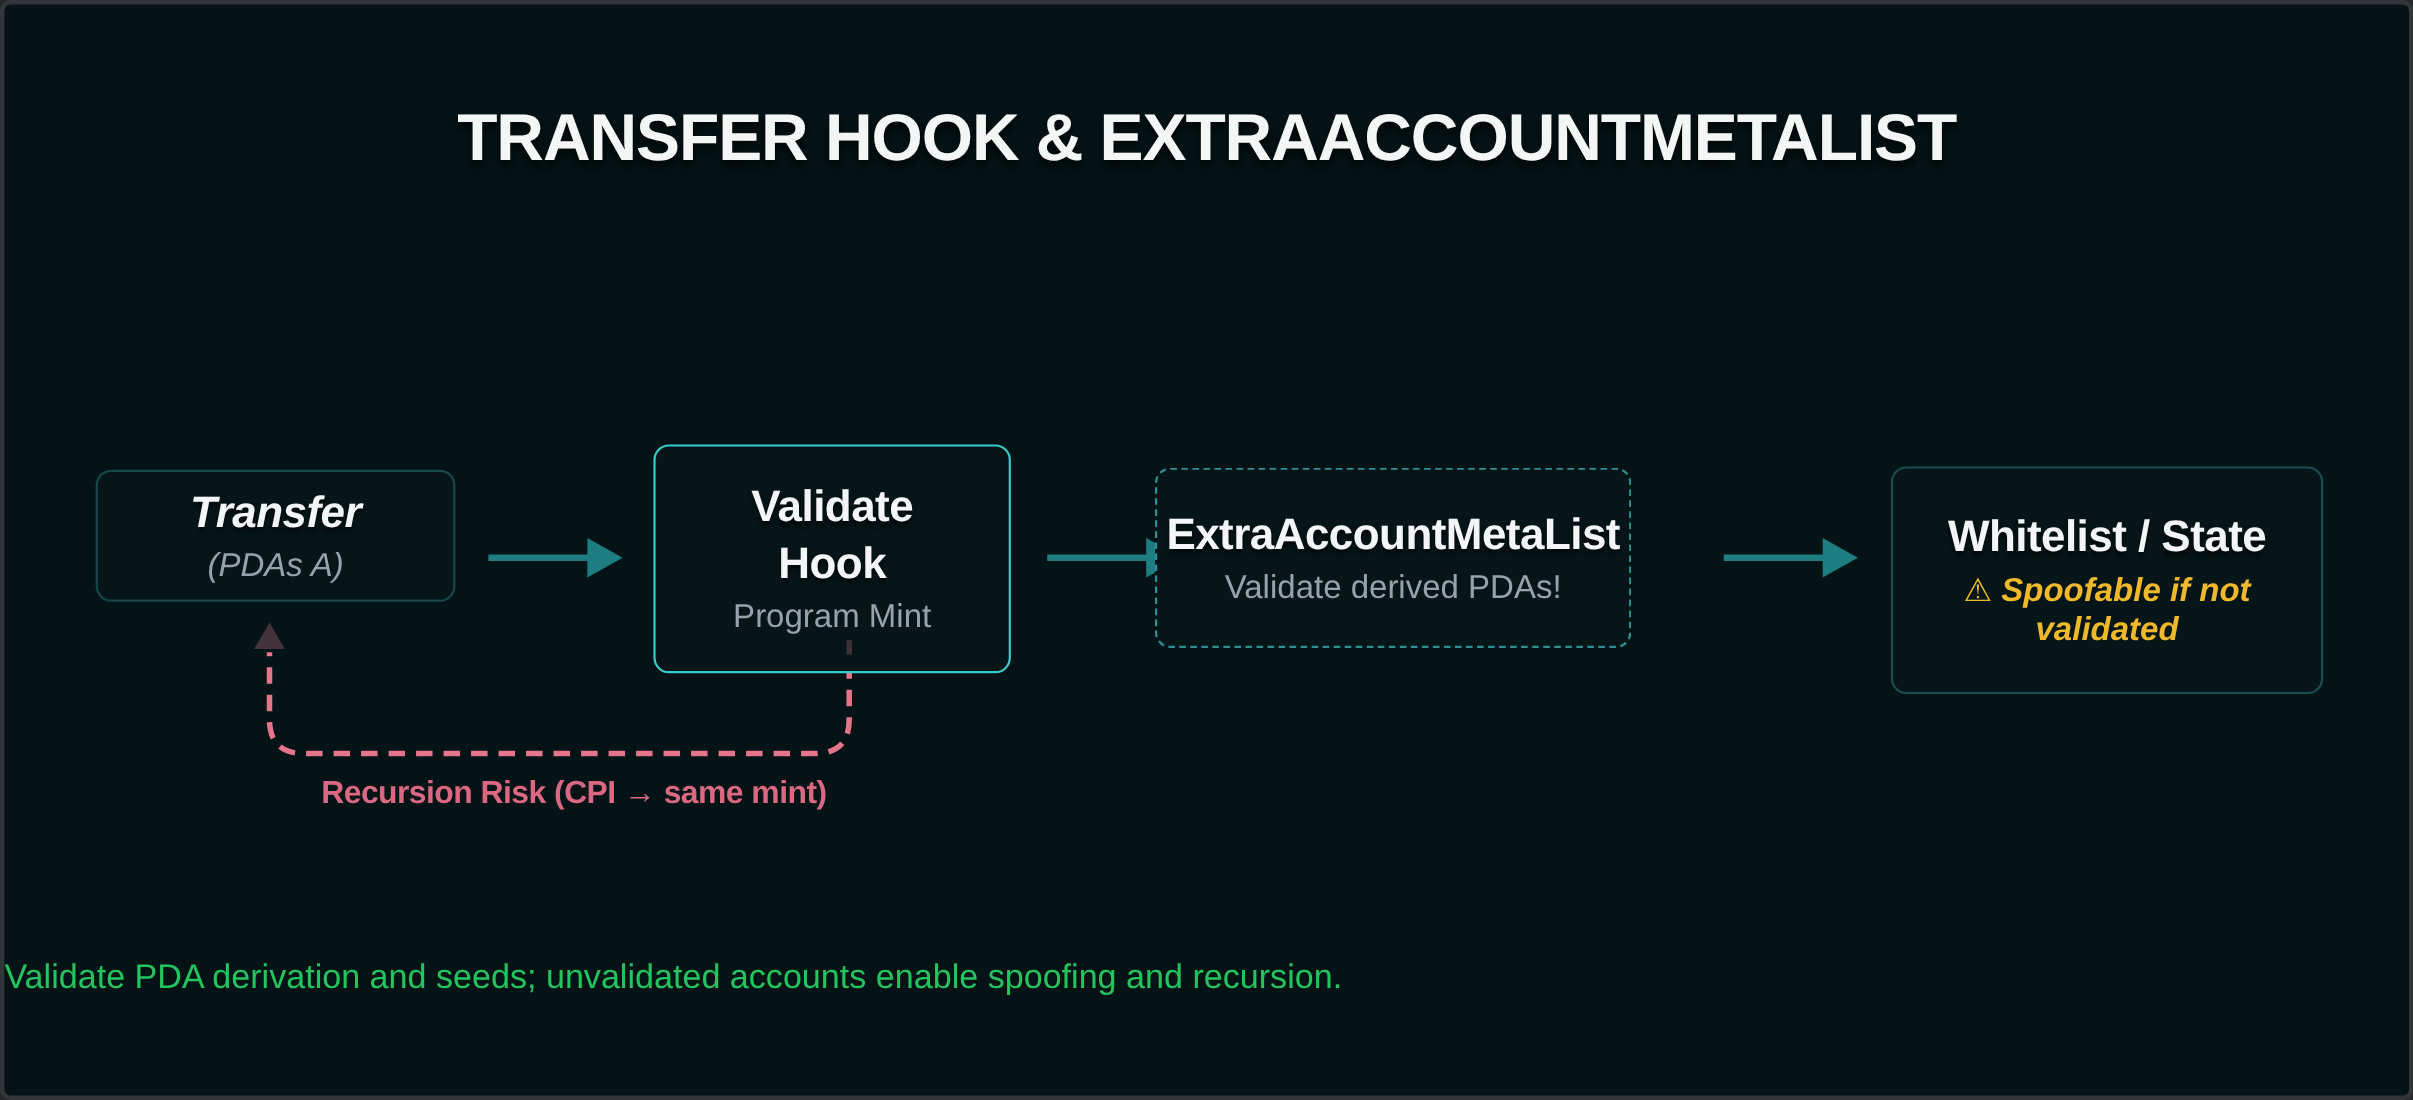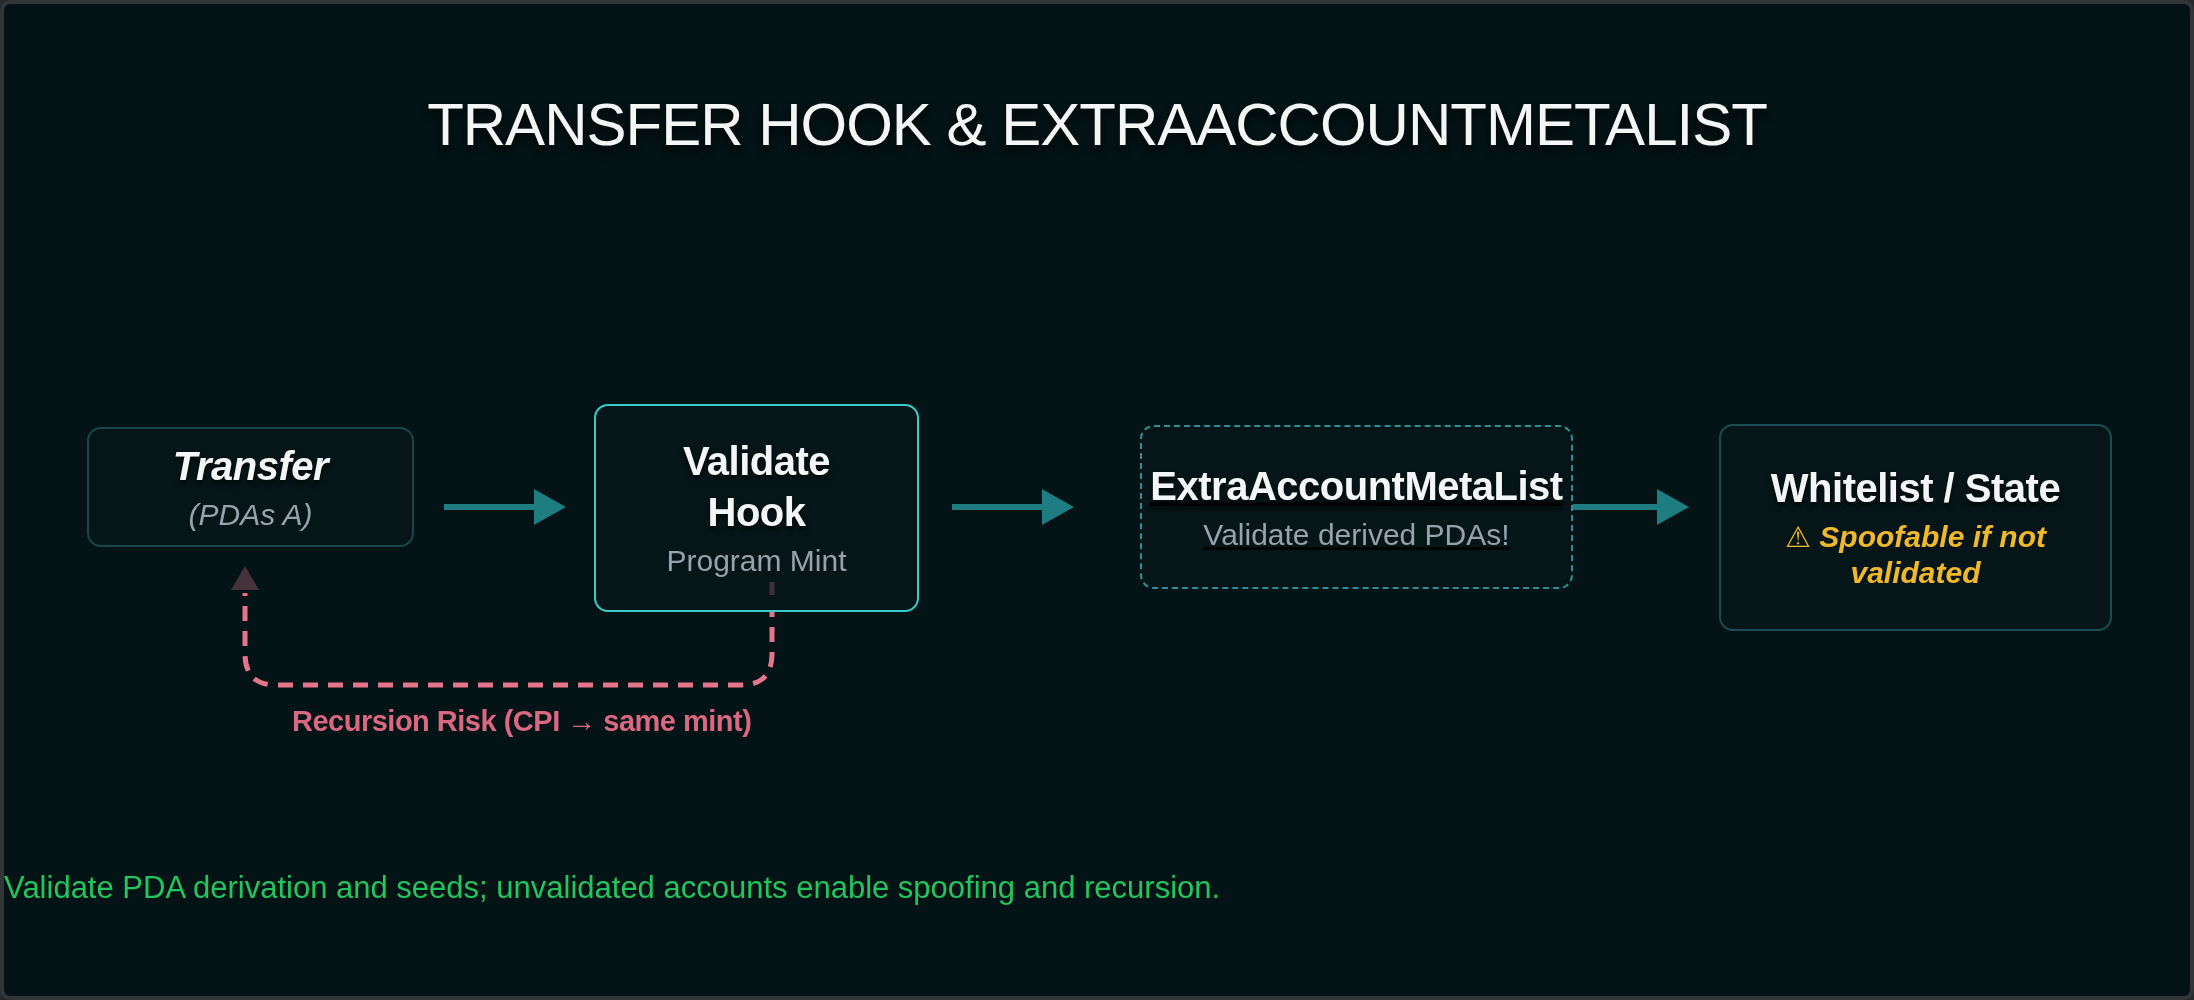--- a/index.html
+++ b/index.html
@@ -25,21 +25,21 @@
   }
   .layer-under { z-index: 1; }
   .layer-over  { z-index: 3; }
 
   .diagram-title {
     position: absolute;
     left: 0; right: 0; top: 86px;
     z-index: 2;
     text-align: center;
     font-size: 60px;
-    font-weight: 400;
+    font-weight: 700;
     letter-spacing: -1px;
     color: #f4f6f6;
     text-shadow: 0 6px 8px rgba(0,0,0,0.75);
     white-space: nowrap;
   }
 
   .node {
     position: absolute;
     z-index: 2;
     box-sizing: border-box;
@@ -62,21 +62,21 @@
     text-shadow: 0 4px 5px rgba(0,0,0,0.65);
   }
   .node-subtitle {
     font-size: 30px;
     color: #98a1ac;
     line-height: 1.25;
   }
   .node-0 { left: 83px;   top: 423px; width: 327px; height: 120px; font-style: italic; }
   .node-1 { left: 590px;  top: 400px; width: 325px; height: 208px; border-color: #38cbc8; }
   .node-1 .node-title { max-width: 185px; }
-  .node-2 { left: 1136px; top: 421px; width: 433px; height: 164px; border: 2px dashed #2e8f94; text-decoration: underline; }
+  .node-2 { left: 1046px; top: 421px; width: 433px; height: 164px; border: 2px dashed #2e8f94; }
   .node-3 { left: 1715px; top: 420px; width: 393px; height: 207px; border-color: #1a4d51; }
 
   .node-warning {
     max-width: 320px;
     font-size: 30px;
     font-style: italic;
     font-weight: 600;
     line-height: 1.22;
     color: #f0b92b;
   }

